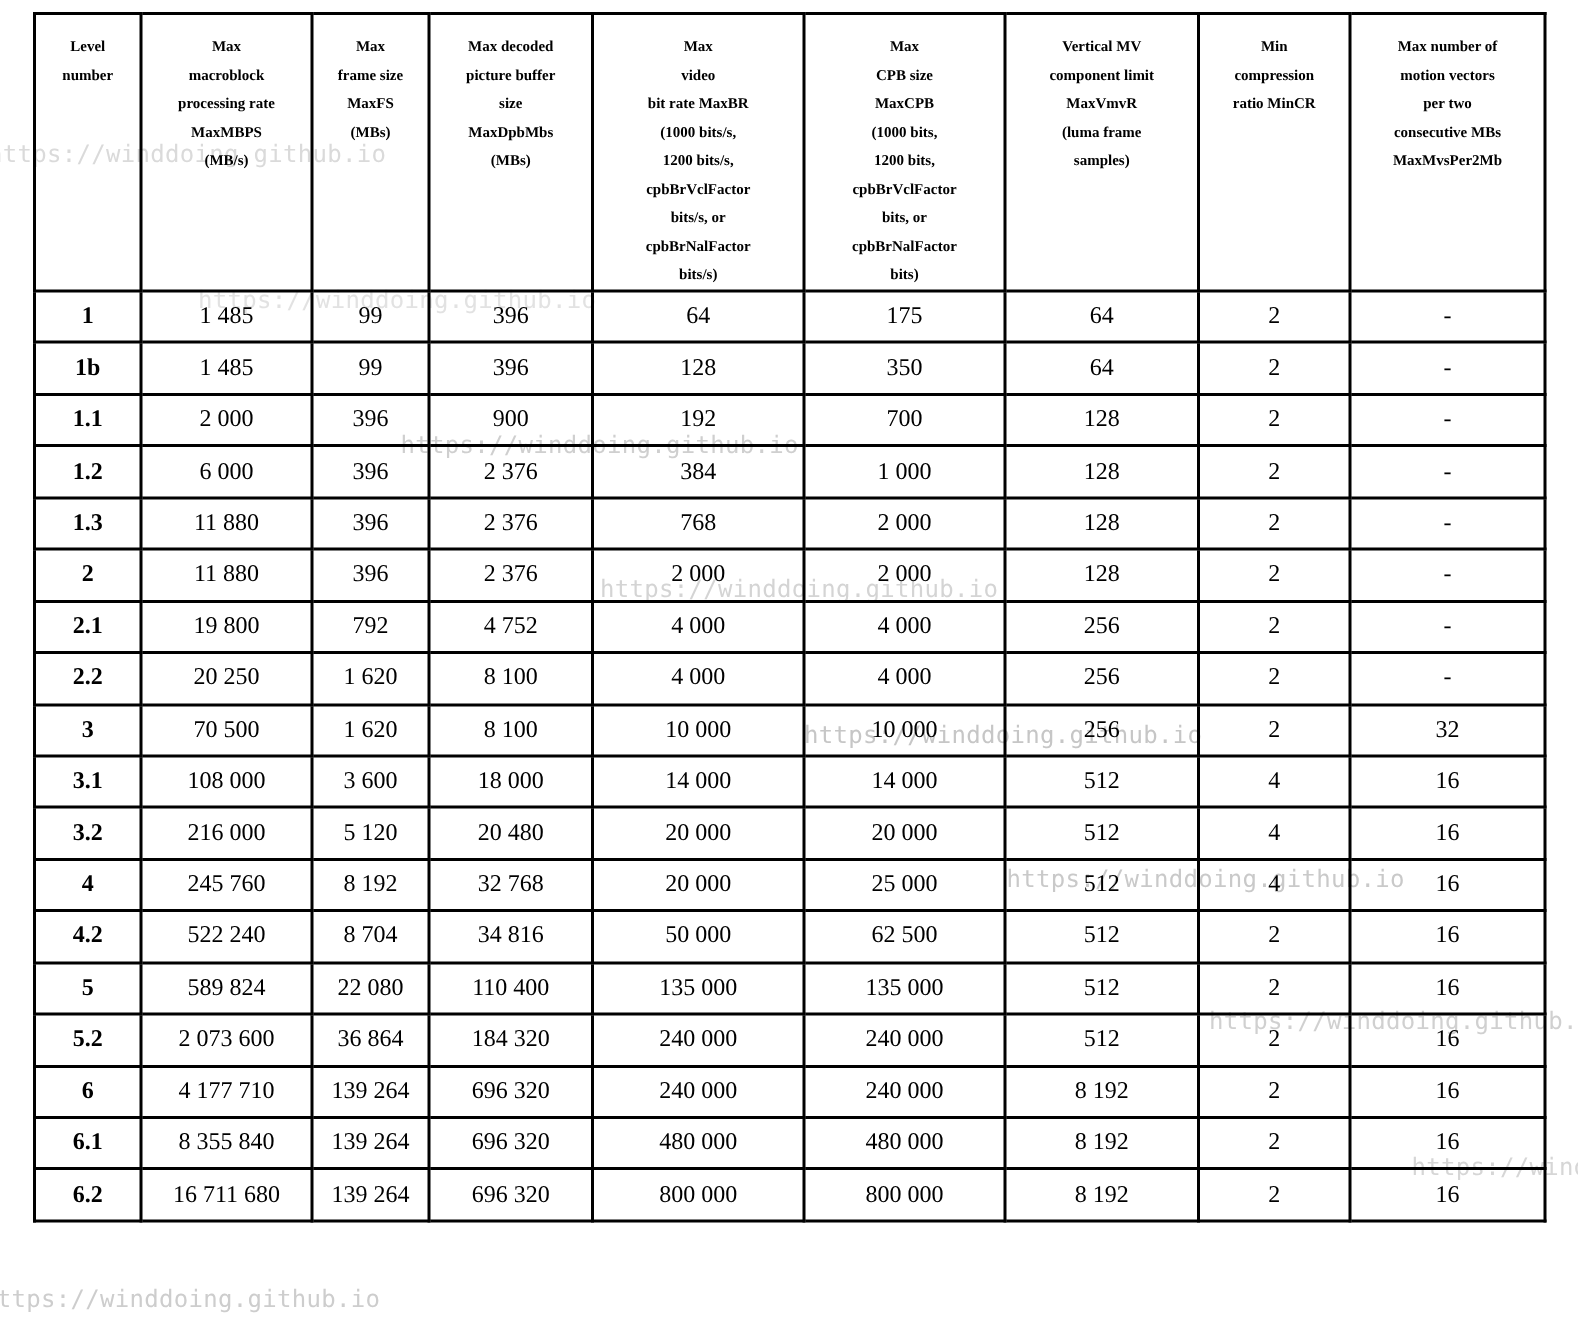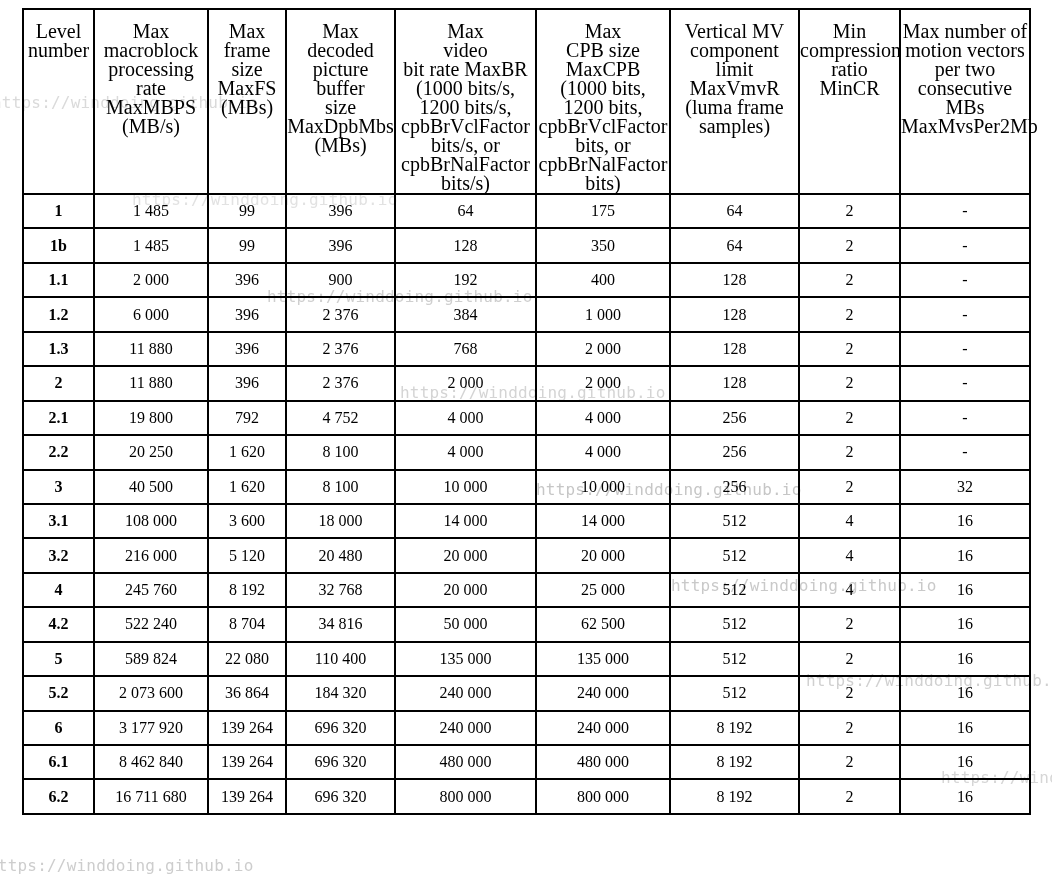--- a/index.html
+++ b/index.html
@@ -32,22 +32,22 @@
     table-layout: fixed;
     z-index: 1;
     background: transparent;
   }
   .levels-table th, .levels-table td {
     border: 2px solid #000;
     text-align: center;
     background: transparent;
   }
   .levels-table thead th {
-    font-weight: normal;
-    font-size: 20px;
+    font-weight: bold;
+    font-size: 10px;
     line-height: 19px;
     vertical-align: top;
     padding-top: 12px;
     white-space: pre-line;
     height: 150px;
   }
   .levels-table tbody tr { height: 34.45px; }
   .levels-table tbody th.level-cell {
     font-weight: bold;
     font-size: 16px;
@@ -161,21 +161,21 @@
     <td>64</td>
     <td>2</td>
     <td>-</td>
   </tr>
         <tr>
     <th class="level-cell" scope="row">1.1</th>
     <td>2 000</td>
     <td>396</td>
     <td>900</td>
     <td>192</td>
-    <td>400</td>
+    <td>700</td>
     <td>128</td>
     <td>2</td>
     <td>-</td>
   </tr>
         <tr>
     <th class="level-cell" scope="row">1.2</th>
     <td>6 000</td>
     <td>396</td>
     <td>2 376</td>
     <td>384</td>
@@ -223,21 +223,21 @@
     <td>1 620</td>
     <td>8 100</td>
     <td>4 000</td>
     <td>4 000</td>
     <td>256</td>
     <td>2</td>
     <td>-</td>
   </tr>
         <tr>
     <th class="level-cell" scope="row">3</th>
-    <td>40 500</td>
+    <td>70 500</td>
     <td>1 620</td>
     <td>8 100</td>
     <td>10 000</td>
     <td>10 000</td>
     <td>256</td>
     <td>2</td>
     <td>32</td>
   </tr>
         <tr>
     <th class="level-cell" scope="row">3.1</th>
@@ -300,32 +300,32 @@
     <td>36 864</td>
     <td>184 320</td>
     <td>240 000</td>
     <td>240 000</td>
     <td>512</td>
     <td>2</td>
     <td>16</td>
   </tr>
         <tr>
     <th class="level-cell" scope="row">6</th>
-    <td>3 177 920</td>
+    <td>4 177 710</td>
     <td>139 264</td>
     <td>696 320</td>
     <td>240 000</td>
     <td>240 000</td>
     <td>8 192</td>
     <td>2</td>
     <td>16</td>
   </tr>
         <tr>
     <th class="level-cell" scope="row">6.1</th>
-    <td>8 462 840</td>
+    <td>8 355 840</td>
     <td>139 264</td>
     <td>696 320</td>
     <td>480 000</td>
     <td>480 000</td>
     <td>8 192</td>
     <td>2</td>
     <td>16</td>
   </tr>
         <tr>
     <th class="level-cell" scope="row">6.2</th>

